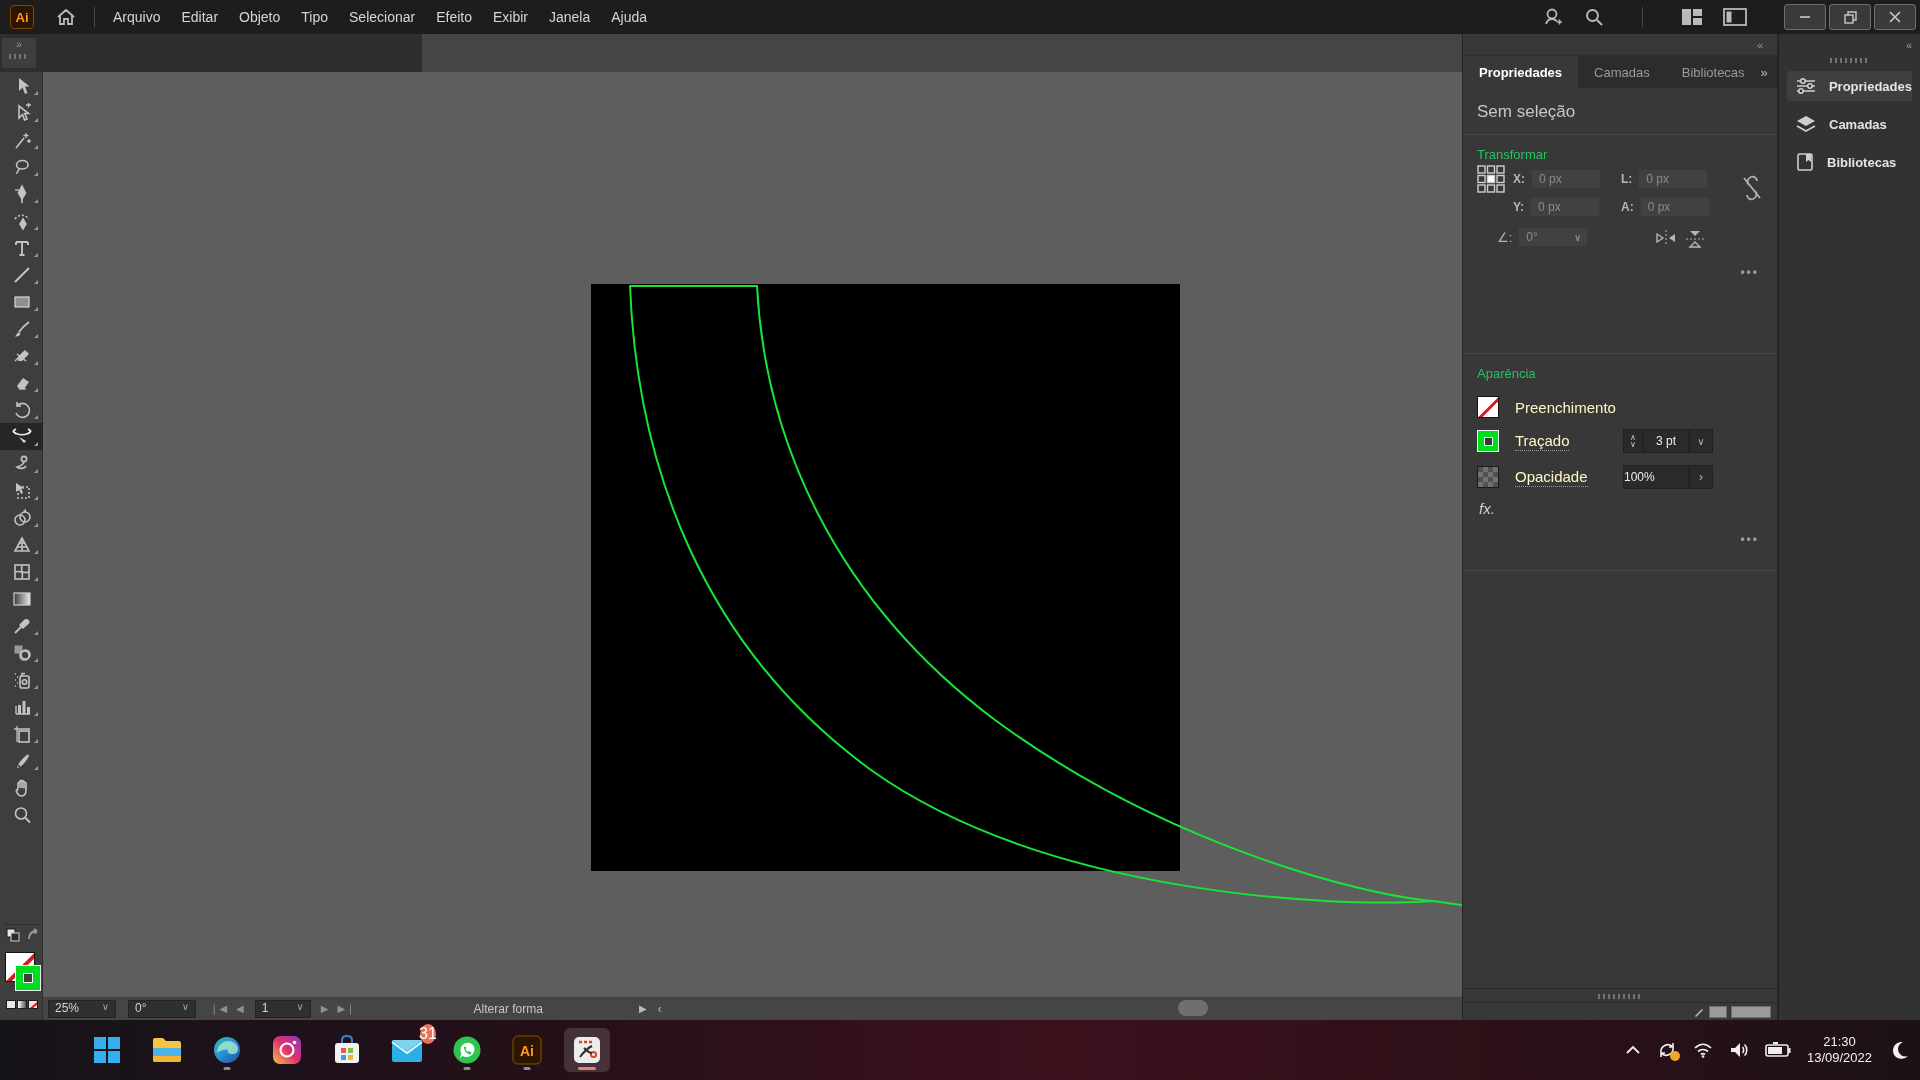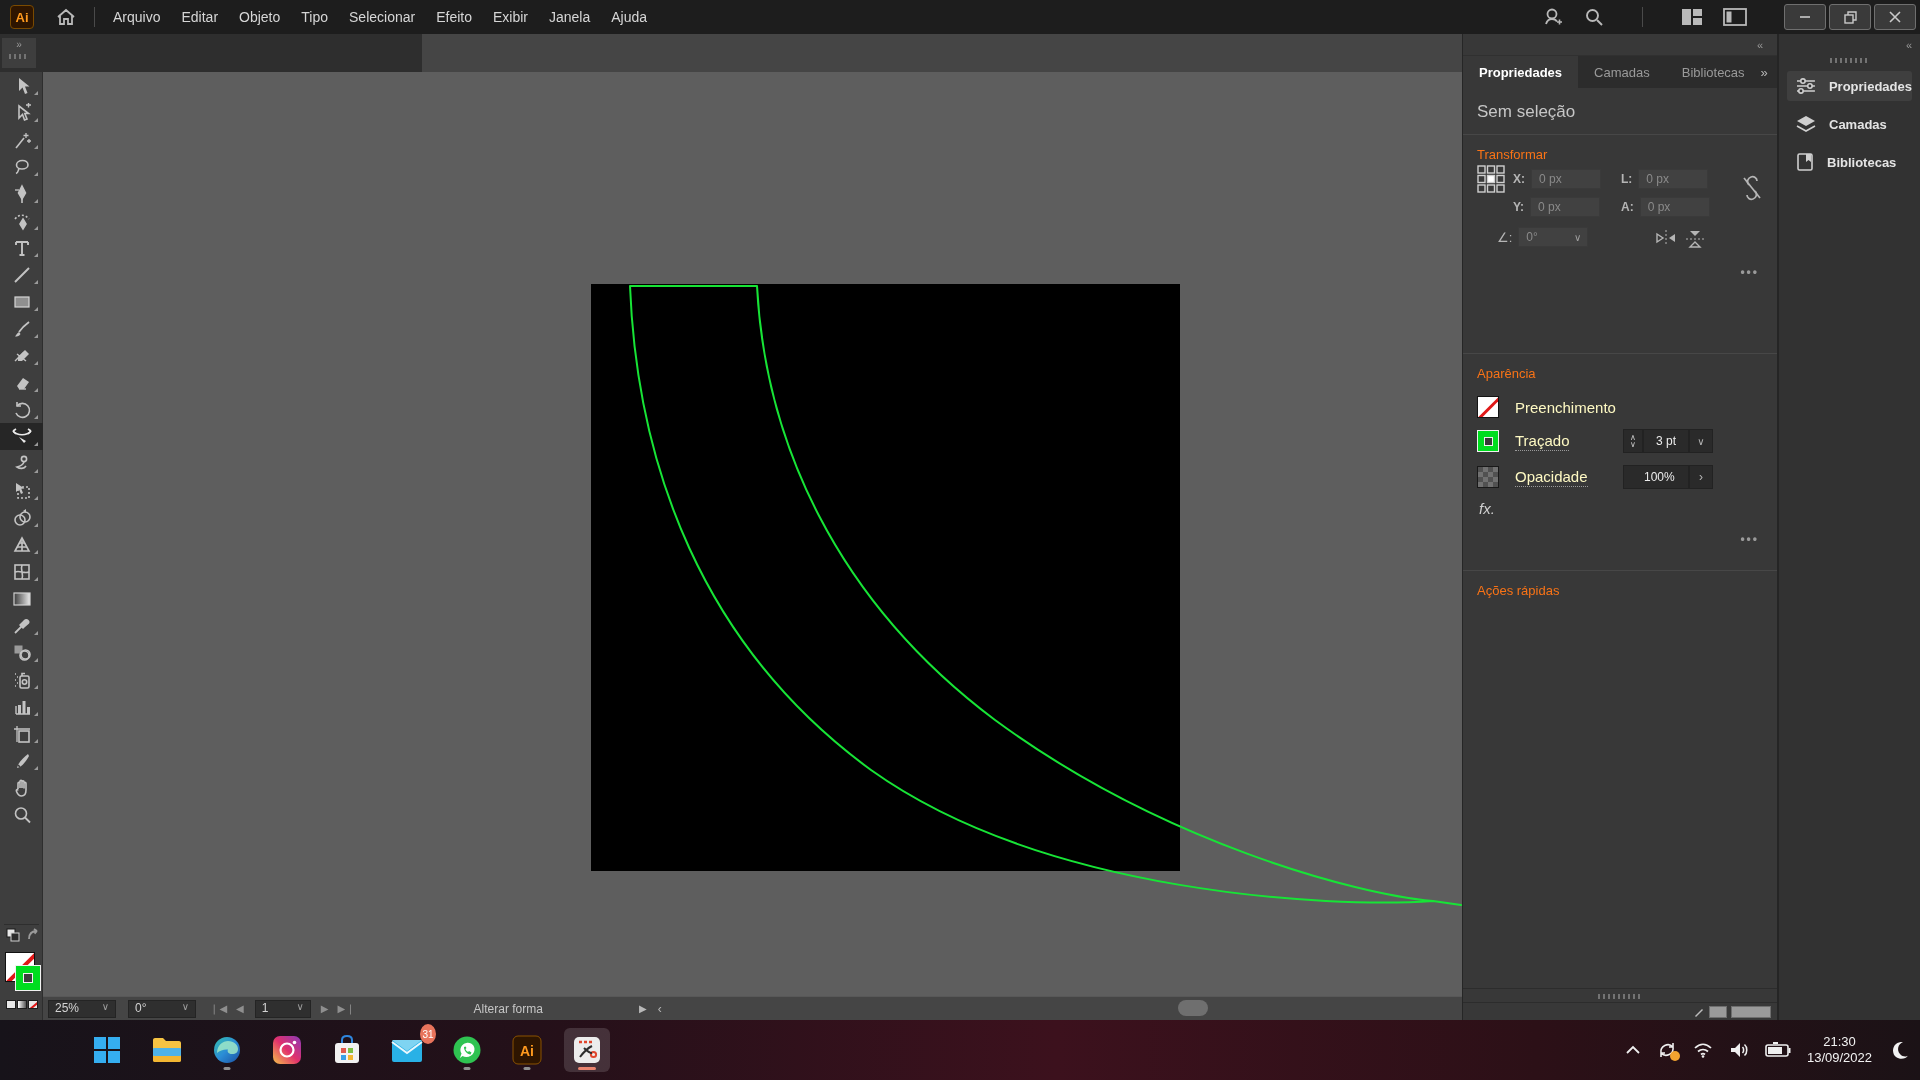--- a/index.html
+++ b/index.html
@@ -65,21 +65,21 @@
   
   #props{left:1462px;top:34px;width:315px;height:986px;background:#383838;border-left:1px solid #262626}
   #props .topstrip{height:22px;display:flex;align-items:center;justify-content:flex-end;
     padding-right:14px;color:#9a9a9a;font-size:11px;border-bottom:1px solid #303030}
   #ptabs{height:32px;background:#2c2c2c;display:flex;align-items:stretch;color:#9a9a9a;font-size:13px}
   #ptabs .ptab{display:flex;align-items:center;padding:0 16px}
   #ptabs .ptab.active{background:#383838;color:#fff;font-weight:bold}
   #ptabs .ovf{margin-left:auto;display:flex;align-items:center;padding-right:16px;color:#b5b5b5}
   #noselect{color:#c6c6c6;font-size:17px;padding:14px 14px 12px}
   .pdivider{height:1px;background:#474747;margin:0 0}
-  .ptitle{color:#f97316;font-size:13px;padding:12px 14px 10px}
+  .ptitle{color:#22c55e;font-size:13px;padding:12px 14px 10px}
   label.f{color:#b5b5b5;font-size:12px;font-weight:bold}
   .pfield{width:70px;height:20px;background:#414141;border:1px solid #3a3a3a;color:#8a8a8a;
     font-size:12px;display:flex;align-items:center;padding-left:7px}
   .frow{display:flex;align-items:center;gap:6px;position:absolute}
   #refgrid{position:absolute;left:14px;top:30px}
   .vbox{height:24px;background:#2a2a2a;border:1px solid #222;color:#ececec;font-size:12px;
     display:flex;align-items:center;justify-content:center}
   .stepper{width:20px;flex-direction:column;line-height:7px;font-size:8px;color:#c9c9c9;display:flex;align-items:center;justify-content:center}
   .aprow{position:absolute;display:flex;align-items:center;gap:16px;left:14px}
   .swatch22{width:22px;height:22px;border:1px solid #141414;position:relative;overflow:hidden}
@@ -106,21 +106,21 @@
   #taskbar{left:0;top:1020px;width:1920px;height:60px;
     background:linear-gradient(90deg,#17131a 0%,#241019 28%,#3c111d 55%,#2c1017 80%,#1b1216 100%)}
   #tbicons{position:absolute;left:84px;top:8px;display:flex;gap:14px;align-items:center}
   .tico{width:46px;height:44px;display:flex;align-items:center;justify-content:center;
     position:relative;border-radius:6px}
   .tico.activeapp{background:rgba(255,255,255,.14)}
   .rundot{position:absolute;bottom:2px;left:50%;transform:translateX(-50%);width:7px;height:3px;
     border-radius:2px;background:#8f8f8f}
   .rundot.wide{width:18px;background:#e8836f}
   .badge{position:absolute;top:-4px;right:-6px;width:16px;height:20px;border-radius:50%;
-    background:#e8745c;color:#fff;font-size:10px;display:flex;align-items:center;justify-content:center}
+    background:#e8745c;color:#fff;font-size:16px;display:flex;align-items:center;justify-content:center}
   #tray{position:absolute;right:10px;top:0;height:60px;display:flex;align-items:center;gap:16px;color:#efefef}
   #clock{text-align:center;font-size:13px;line-height:16px;color:#f2f2f2}
 </style>
 </head>
 <body>
 
 <div id="titlebar" class="abs">
   <div id="ai-logo">Ai</div>
   <span id="home">
     <svg width="20" height="18" viewBox="0 0 20 18">
@@ -523,32 +523,31 @@
         <div class="vbox" style="width:46px">3 pt</div>
         <div class="vbox" style="width:24px;color:#b5b5b5;font-size:10px">
             <span>∨</span>
           </div>
       </div>
     </div>
     <div class="aprow" style="top:112px">
       <div class="swatch22 checker"></div>
       <span class="aplabel dotted">Opacidade</span>
       <div style="display:flex;position:absolute;left:146px">
-        <div class="vbox" style="width:66px;justify-content:flex-start;padding-left:20px">100%</div>
+        <div class="vbox" style="width:66px;justify-content:flex-start;padding-left:0">100%</div>
         <div class="vbox" style="width:24px;color:#b5b5b5">
             <span>›</span>
           </div>
       </div>
     </div>
     <div class="abs" style="left:16px;top:146px;color:#cfcfcf;font-size:15px;font-style:italic">fx.</div>
     <div class="abs more" style="right:18px;top:178px">•••</div>
   </div>
   <div class="pdivider"></div>
 
-  <div class="ptitle">Ações rápidas</div>
 
   <div class="botgrip">
       <div class="grip" style="width:44px"></div>
     </div>
   <div class="botrow">
     <svg width="12" height="12" viewBox="0 0 12 12">
         <path d="M2 10 L9 3 L10 4 L3 11 Z" fill="#bdbdbd"></path>
       </svg>
     <div class="rsz" style="width:18px"></div>
     <div class="rsz"></div>

